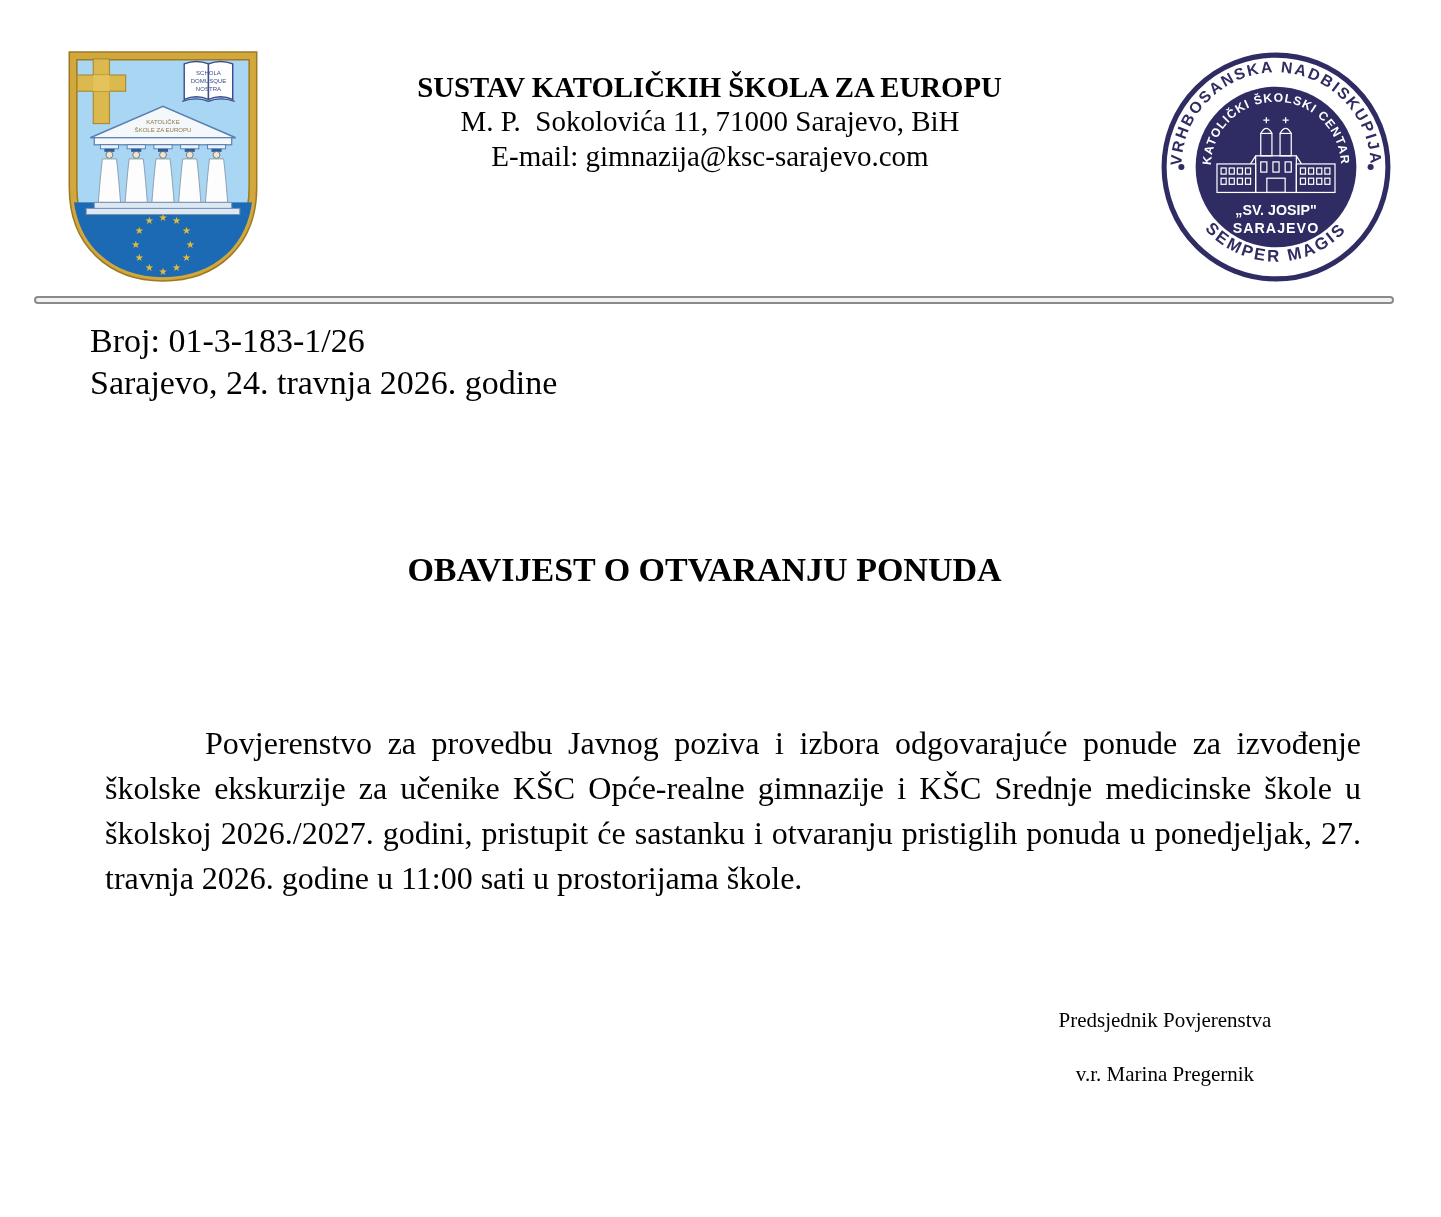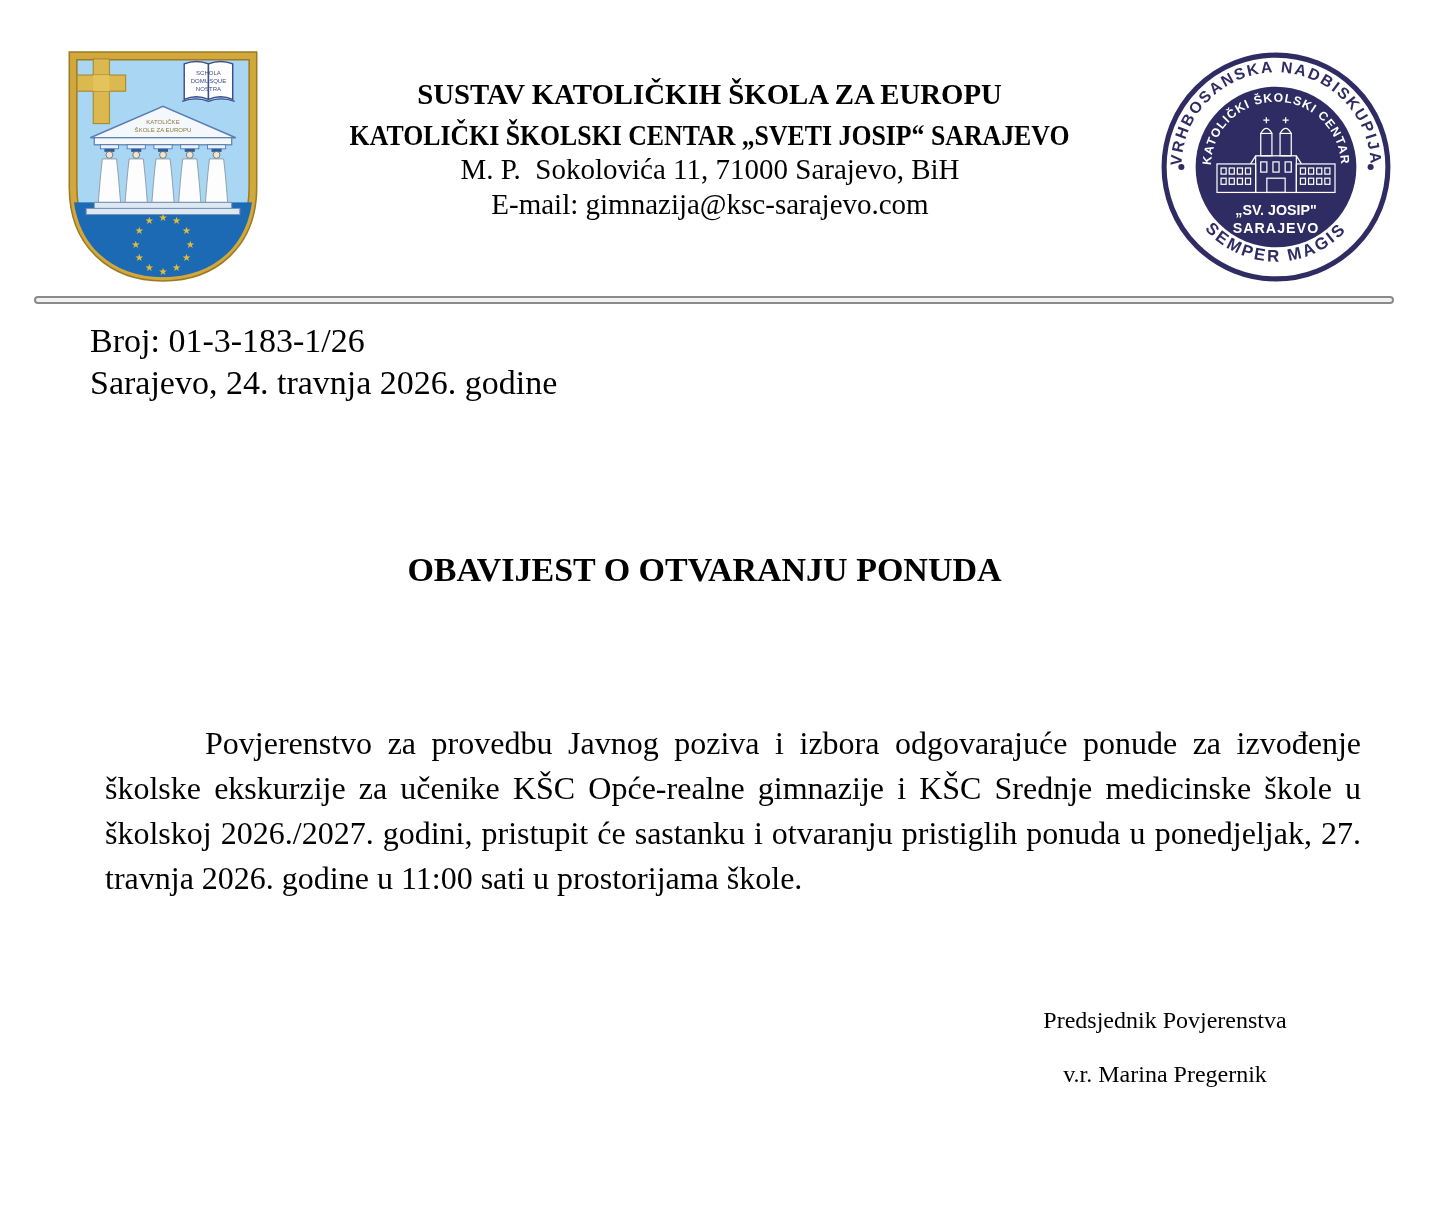--- a/index.html
+++ b/index.html
@@ -12,21 +12,21 @@
     overflow:hidden;
   }
   
   .shield-logo{position:absolute;left:66px;top:48px;}
   .seal-logo{position:absolute;left:1159px;top:50px;}
   .head-text{
     position:absolute;left:255px;top:70px;width:910px;
     text-align:center;
   }
   .head-line{line-height:34px;white-space:pre-wrap;}
-  .hb{font-weight:bold;font-size:30px;margin-top:7px;}
+  .hb{font-weight:bold;font-size:30px;}
   .hr-reg{font-size:29px;line-height:35px;text-align:center;}
   .squeeze{display:inline-block;transform-origin:50% 50%;}
   .sq1{transform:scaleX(0.96);}
   .sq2{transform:scaleX(0.86);}
   .sq3{transform:scaleX(0.92);}
   
   .rule{
     position:absolute;left:34px;top:296px;width:1356px;height:4px;
     background:#f2f2f2;
     border:2px solid #8a8a8a;
@@ -36,21 +36,21 @@
   .ref-block{position:absolute;left:90px;top:320px;font-size:34px;line-height:42px;}
   .doc-title{
     position:absolute;left:0;top:551px;width:1409px;
     text-align:center;font-weight:bold;font-size:34px;margin:0;
   }
   .body-par{
     position:absolute;left:90px;top:706px;width:1256px;
     font-size:32px;line-height:45px;
     text-align:justify;text-indent:100px;margin:15px;
   }
-  .sig-block{position:absolute;left:935px;top:1000px;width:460px;text-align:center;font-size:24px;}
+  .sig-block{position:absolute;left:935px;top:1000px;width:460px;text-align:center;font-size:21px;}
   .sig-role{line-height:40px;}
   .sig-name{line-height:40px;margin-top:14px;}
   svg text{user-select:none;}
 </style>
 </head>
 <body>
 
 <div id="page">
 
   <svg class="shield-logo" width="194" height="237" viewBox="0 0 192 233" xmlns="http://www.w3.org/2000/svg">
@@ -137,21 +137,20 @@
         <text x="72.6" y="210.5">★</text>
         <text x="69" y="197">★</text>
         <text x="72.6" y="183.5">★</text>
         <text x="82.5" y="173.6">★</text>
       </g>
     </g>
   </svg>
 
   <div class="head-text">
     <div class="head-line hb"><span class="squeeze sq1">SUSTAV KATOLIČKIH ŠKOLA ZA EUROPU</span></div>
-    <div class="head-line hb"><span class="squeeze sq2">KATOLIČKI ŠKOLSKI CENTAR „SVETI JOSIP“ SARAJEVO</span></div>
     <div class="head-line hr-reg">M. P.  Sokolovića 11, 71000 Sarajevo, BiH</div>
     <div class="head-line hr-reg">E-mail: gimnazija@ksc-sarajevo.com</div>
   </div>
 
   <svg class="seal-logo" width="234" height="234" viewBox="0 0 230 230" xmlns="http://www.w3.org/2000/svg">
     <defs>
       <path id="sealOuterTop" d="M 30.7,154.3 A 93,93 0 1 1 199.3,154.3" fill="none"></path>
       <path id="sealOuterBottom" d="M 43.8,174.8 A 93,93 0 0 0 186.2,174.8" fill="none"></path>
       <path id="sealInnerTop" d="M 52,126.1 A 64,64 0 1 1 178,126.1" fill="none"></path>
     </defs>

